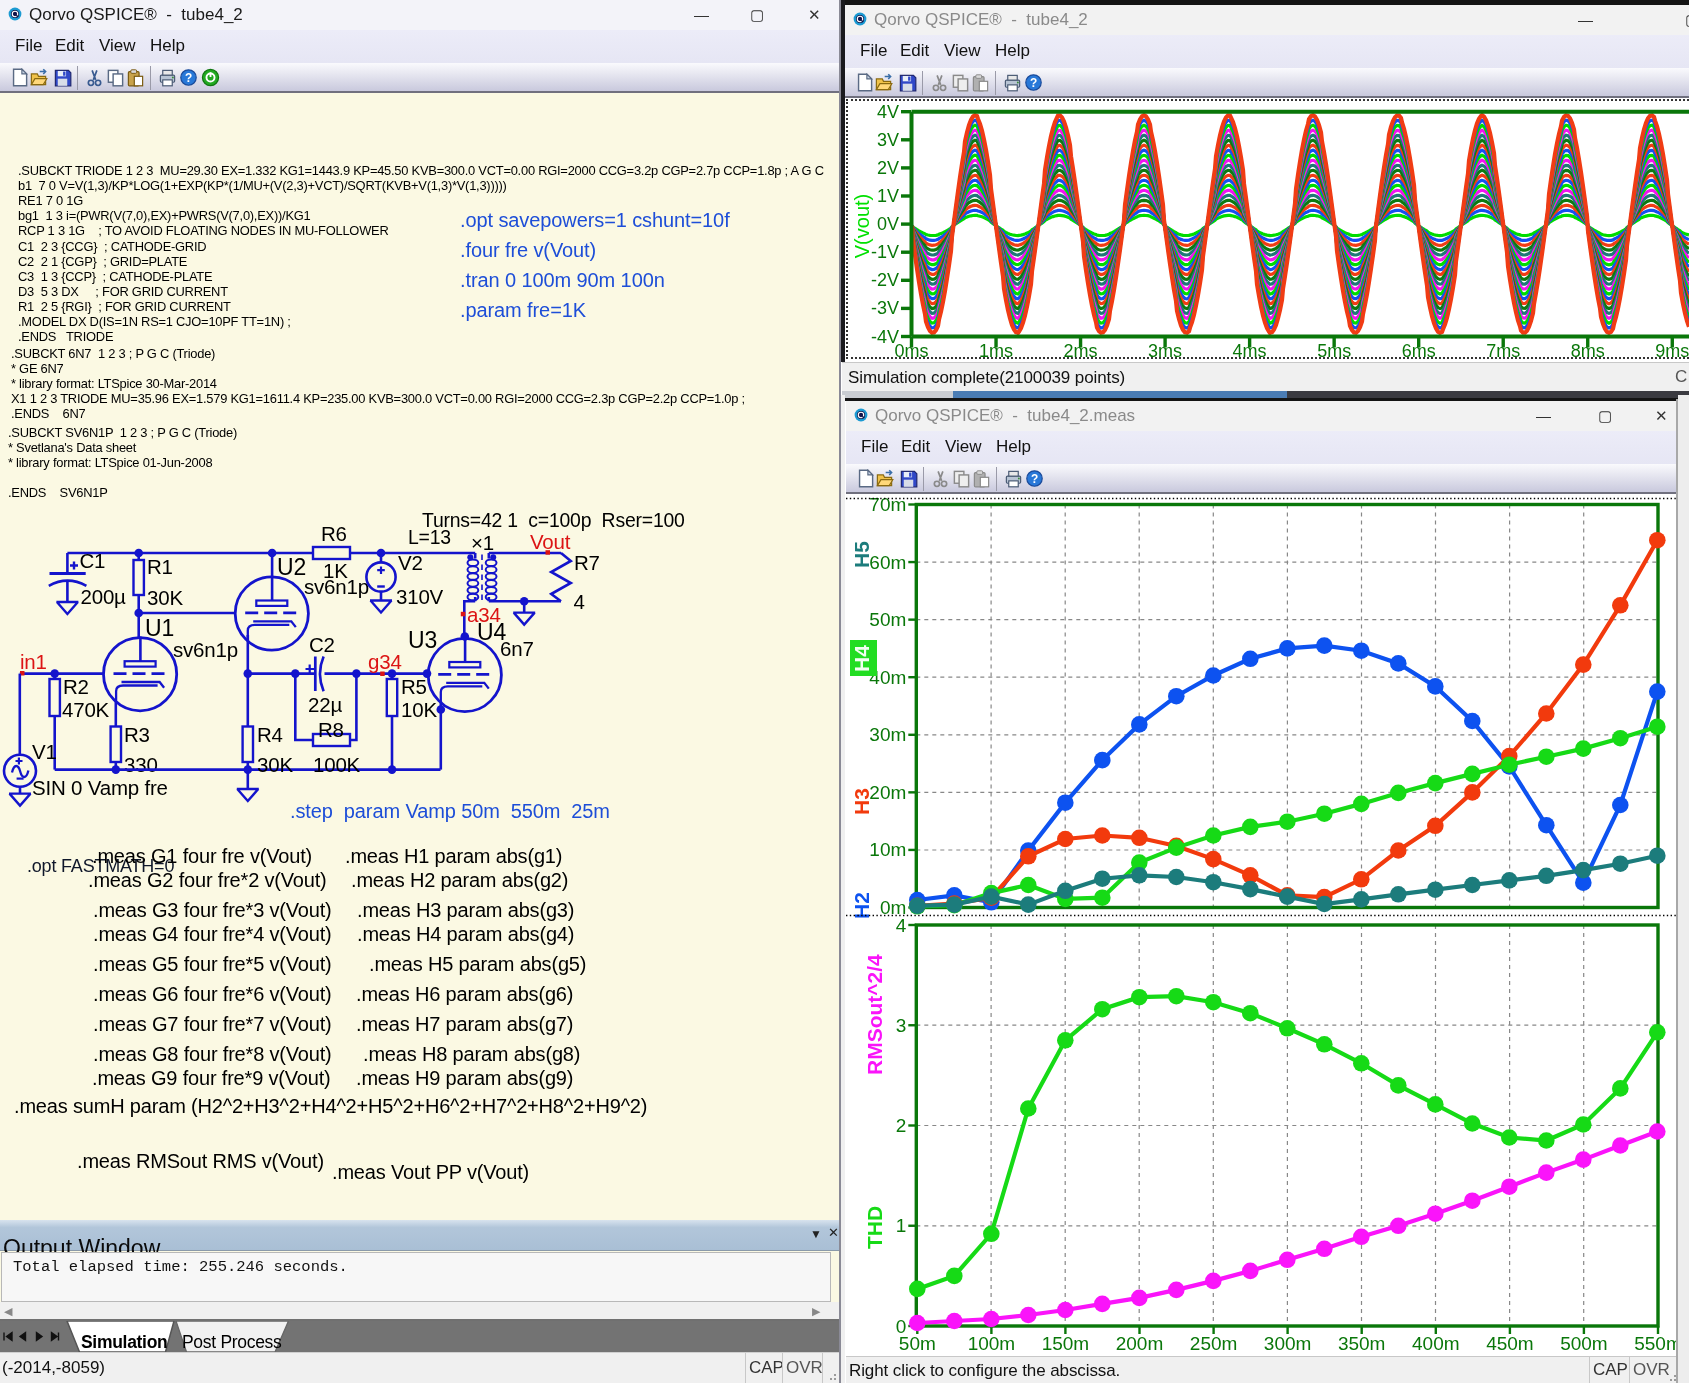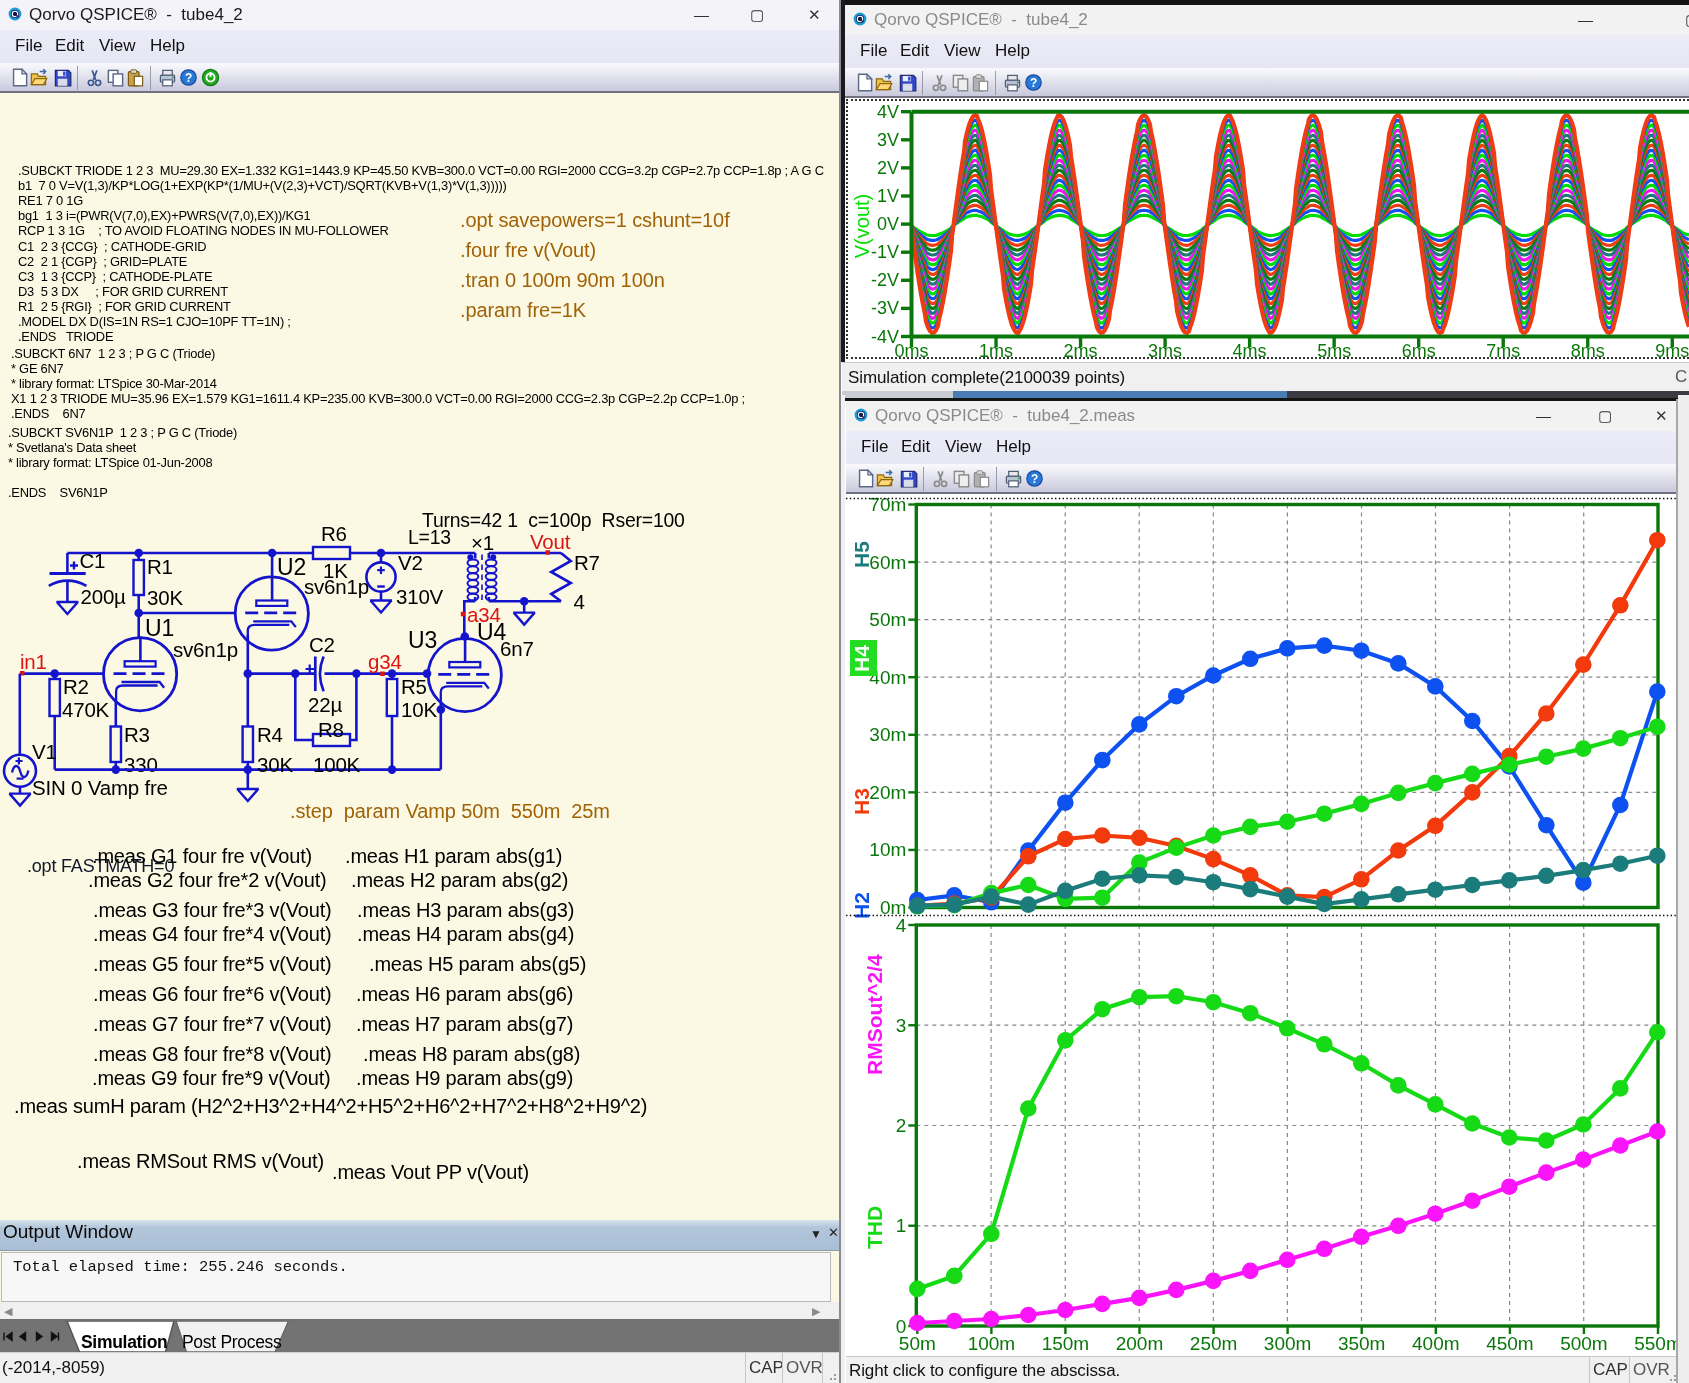--- a/index.html
+++ b/index.html
@@ -1,17 +1,17 @@
 <!DOCTYPE html>
 <html><head><meta charset="utf-8"><style>
 *{margin:0;padding:0;box-sizing:border-box}
 body{width:1689px;height:1383px;position:relative;font-family:"Liberation Sans",sans-serif;overflow:hidden;background:#fff}
 .nl{position:absolute;font-size:12.9px;color:#000;white-space:pre;letter-spacing:-0.24px}
 .mt{position:absolute;font-size:20px;color:#000;white-space:pre;letter-spacing:-0.18px}
-.dir{position:absolute;font-size:20px;color:#a16207;white-space:pre;letter-spacing:-0.1px}
+.dir{position:absolute;font-size:20px;color:#1d4ed8;white-space:pre;letter-spacing:-0.1px}
 </style></head><body>
 <div style="position:absolute;left:0;top:0;width:841px;height:1383px;background:#FBF9E3;border-right:2px solid #8a8a96">
 <div style="position:absolute;left:0px;top:0px;width:839px;height:96px">
       <div style="position:absolute;left:0;top:0;width:100%;height:30px;background:#f3f3f9"></div>
       <svg style="position:absolute;left:8px;top:7px" width="14" height="14" viewBox="0 0 16 16">
         <circle cx="8" cy="8" r="7.3" fill="#1b9ad2"></circle>
         <circle cx="8" cy="8" r="4.6" fill="#10134a"></circle>
         <circle cx="8" cy="8" r="3.1" fill="none" stroke="#fff" stroke-width="1.3"></circle>
         <path d="M9.5 9.5l2 2" stroke="#10134a" stroke-width="1.6"></path>
       </svg>
@@ -271,21 +271,21 @@
     <div class="mt" style="left:93px;top:1013px">.meas G7 four fre*7 v(Vout)</div>
     <div class="mt" style="left:356px;top:1013px">.meas H7 param abs(g7)</div>
     <div class="mt" style="left:93px;top:1043px">.meas G8 four fre*8 v(Vout)</div>
     <div class="mt" style="left:363px;top:1043px">.meas H8 param abs(g8)</div>
     <div class="mt" style="left:92px;top:1067px">.meas G9 four fre*9 v(Vout)</div>
     <div class="mt" style="left:356px;top:1067px">.meas H9 param abs(g9)</div>
     <div class="mt" style="left:14px;top:1095px">.meas sumH param (H2^2+H3^2+H4^2+H5^2+H6^2+H7^2+H8^2+H9^2)</div>
     <div class="mt" style="left:77px;top:1150px">.meas RMSout RMS v(Vout)</div>
     <div class="mt" style="left:332px;top:1161px">.meas Vout PP v(Vout)</div>
 <div style="position:absolute;left:0;top:1220px;width:839px;height:31px;background:linear-gradient(#d8e3ee,#b2c6da 25%,#a9bfd5);border-bottom:1px solid #8a9aaa">
-      <div style="position:absolute;left:3px;top:1px;font-size:19px;color:#0a0a0a">Output Window</div>
+      <div style="position:absolute;left:3px;top:15px;font-size:23px;color:#0a0a0a">Output Window</div>
       <div style="position:absolute;left:810px;top:7px;font-size:12px;color:#222">▼</div>
       <div style="position:absolute;left:828px;top:5px;font-size:13px;color:#222">✕</div>
     </div>
 <div style="position:absolute;left:1px;top:1252px;width:830px;height:50px;background:#f7f7f7;border:1px solid #b8b8b8">
       <div style="position:absolute;left:11px;top:5px;font-family:'Liberation Mono';font-size:15.5px;color:#111">Total elapsed time: 255.246 seconds.</div>
     </div>
 <div style="position:absolute;left:0;top:1302px;width:839px;height:17px;background:#f0f0f0">
       <div style="position:absolute;left:4px;top:3px;font-size:11px;color:#888">◀</div>
       <div style="position:absolute;left:812px;top:3px;font-size:11px;color:#888">▶</div>
     </div>

